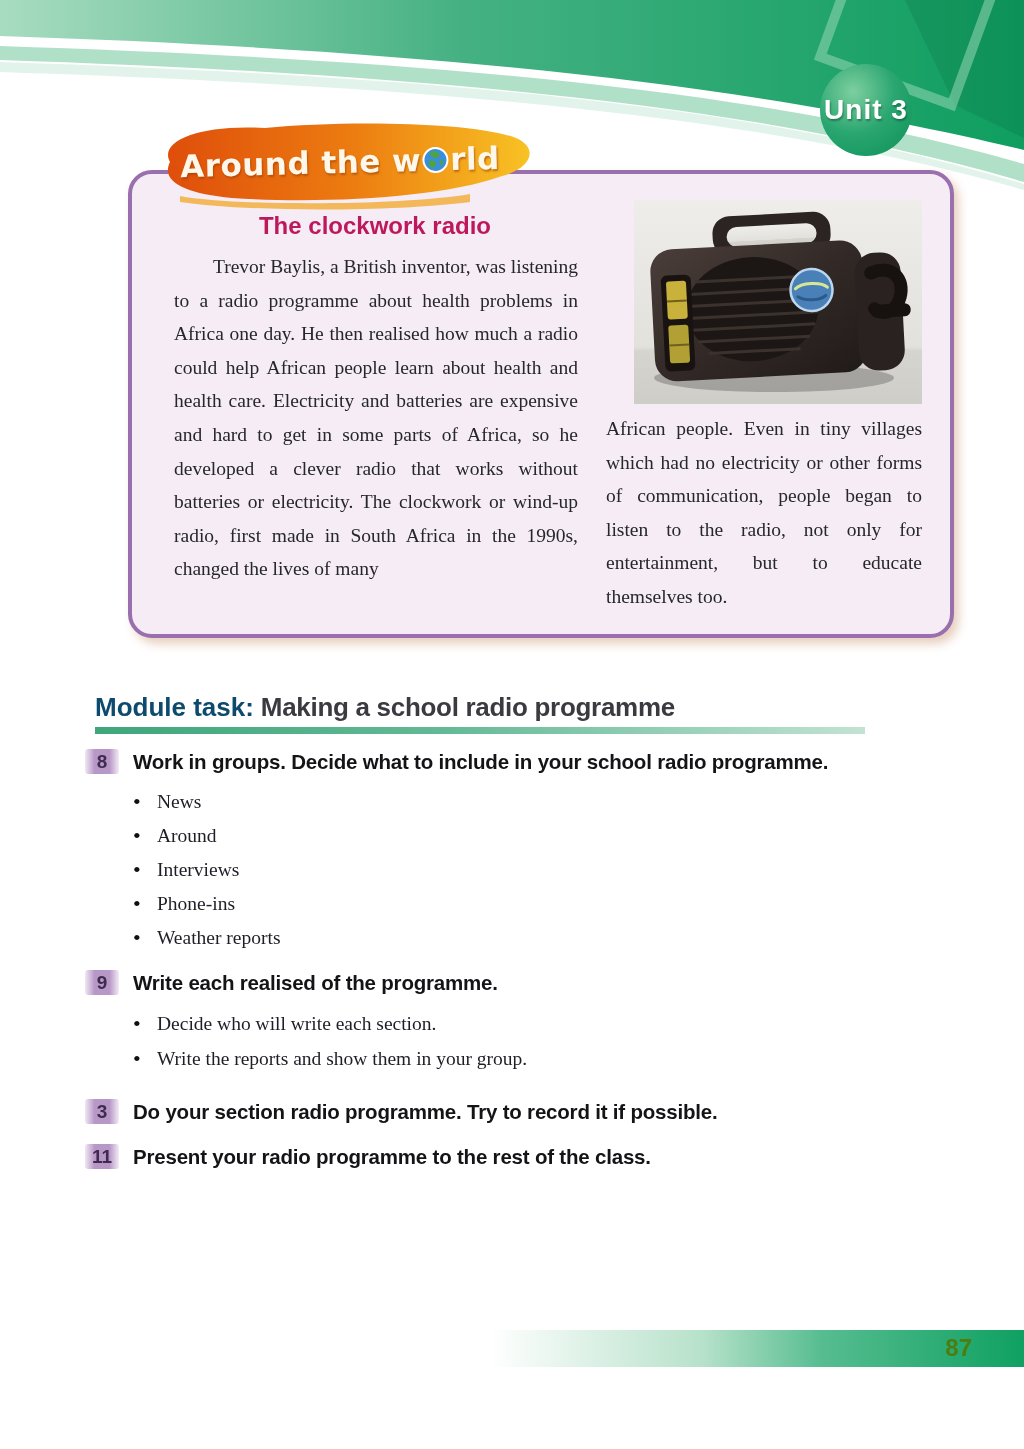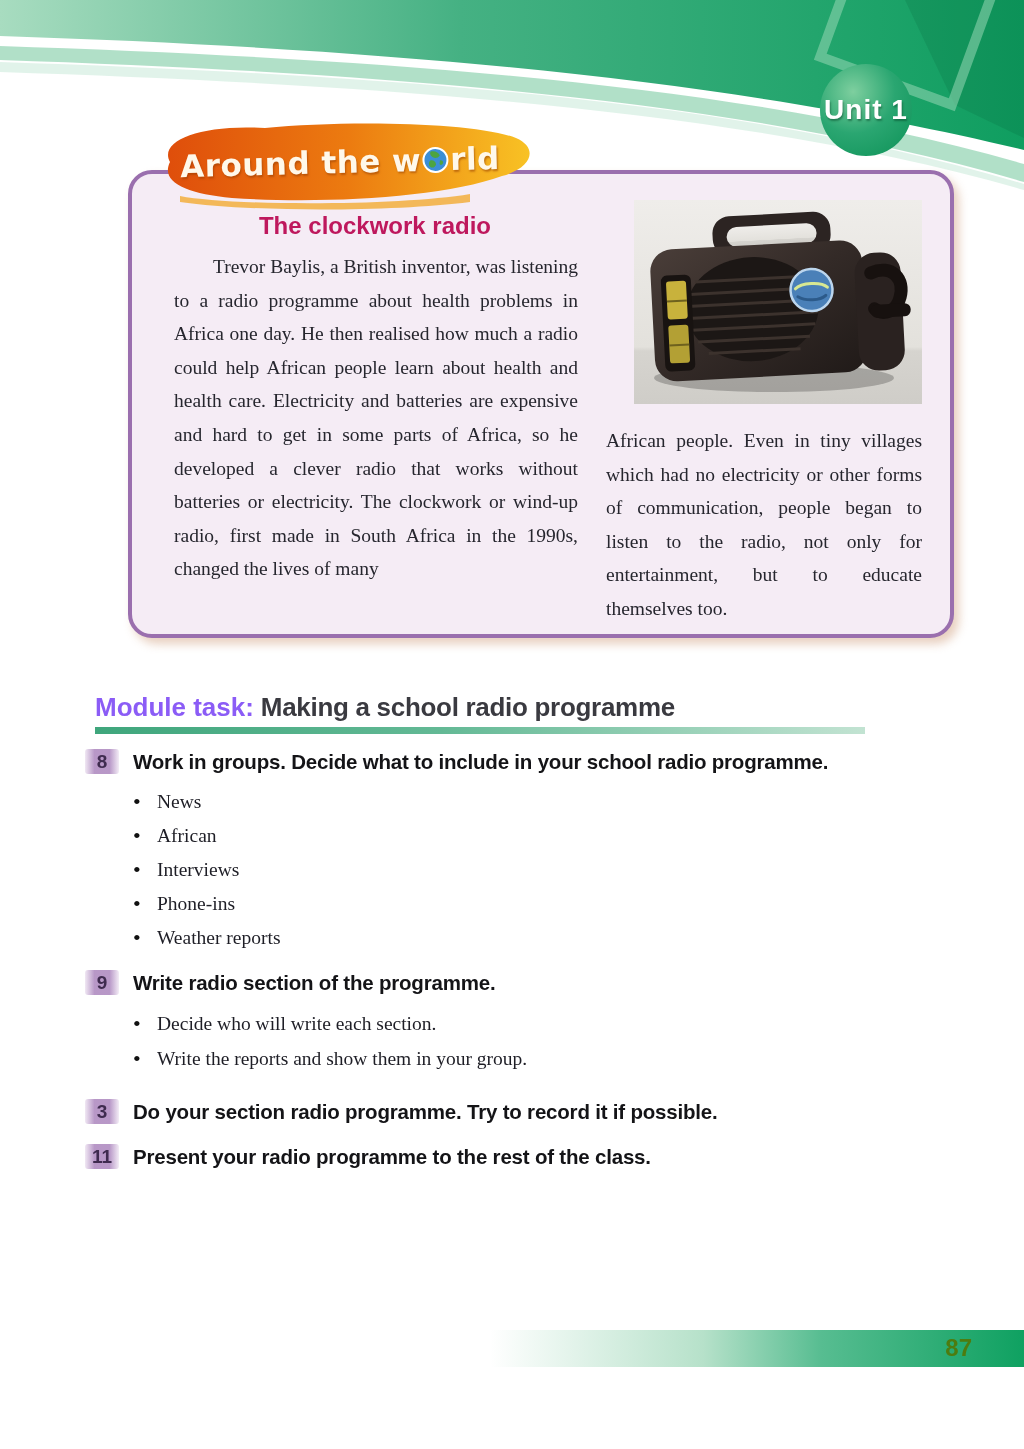--- a/index.html
+++ b/index.html
@@ -36,26 +36,26 @@
     color:#be185d;font-weight:bold;font-size:24px;
   }
   .col-left{
     position:absolute;left:42px;top:76px;width:404px;
     font-family:"Liberation Serif",serif;font-size:19.5px;line-height:33.6px;
     color:#26262e;text-align:justify;text-indent:2em;
   }
   .col-right{position:absolute;left:474px;top:26px;width:316px;}
   .radio-photo{display:block;margin-left:auto;}
   .col-right-text{
-    margin-top:20px;font-family:"Liberation Serif",serif;font-size:19.5px;
+    margin-top:8px;font-family:"Liberation Serif",serif;font-size:19.5px;
     line-height:33.6px;color:#26262e;text-align:justify;
   }
   
   .module-heading{position:absolute;left:95px;top:692px;width:870px;}
-  .module-heading .label{color:#8b5cf6;font-weight:bold;font-size:26px;}
+  .module-heading .label{color:#0c4a6e;font-weight:bold;font-size:26px;}
   .module-heading .subtitle{color:#3a3a40;font-weight:bold;font-size:26px;letter-spacing:-0.3px;}
   .module-rule{
     position:absolute;left:95px;top:727px;width:770px;height:7px;
     background:linear-gradient(90deg,#3fa67c 0%,#63b995 45%,#c2e3d2 100%);
   }
   
   .tasks{position:absolute;left:85px;top:748px;width:900px;}
   .task-row{display:flex;align-items:flex-start;margin-bottom:10px;}
   .task-num{
     flex:0 0 auto;min-width:34px;height:25px;margin-top:1px;border-radius:3px;
@@ -98,21 +98,21 @@
         <stop offset="1" stop-color="#0f9e60"></stop>
       </linearGradient>
     </defs>
     <path d="M0,0 H1024 V150 C800,96 500,52 0,36 Z" fill="url(#bandGrad)"></path>
     <polygon points="905,0 1024,0 1024,138 955,105" fill="rgba(0,80,45,0.14)"></polygon>
     <rect x="840" y="-55" width="140" height="140" transform="rotate(20 910 15)" fill="none" stroke="rgba(150,215,180,0.55)" stroke-width="10"></rect>
     <path d="M0,46 C420,60 760,88 1024,164 L1024,182 C760,104 420,74 0,60 Z" fill="#9ed8ba" opacity="0.8"></path>
     <path d="M0,62 C420,76 760,104 1024,184 L1024,190 C760,114 420,86 0,72 Z" fill="#c9e9d8" opacity="0.55"></path>
   </svg>
 
-  <div class="unit-badge">Unit 1</div>
+  <div class="unit-badge">Unit 3</div>
 
   <div class="banner">
     <svg width="400" height="95" viewBox="0 0 400 95">
       <defs>
         <linearGradient id="brushGrad" x1="0" y1="0" x2="1" y2="0">
           <stop offset="0" stop-color="#df4e0b"></stop>
           <stop offset="0.5" stop-color="#ec7b10"></stop>
           <stop offset="1" stop-color="#f8c224"></stop>
         </linearGradient>
       </defs>
@@ -203,29 +203,29 @@
   <div class="module-rule"></div>
 
   <div class="tasks">
 
     <div class="task-row">
       <span class="task-num">8</span>
       <span class="task-text">Work in groups. Decide what to include in your school radio programme.</span>
     </div>
     <ul class="bullets">
       <li>News</li>
-      <li>African</li>
+      <li>Around</li>
       <li>Interviews</li>
       <li>Phone-ins</li>
       <li>Weather reports</li>
     </ul>
 
     <div class="task-row">
       <span class="task-num">9</span>
-      <span class="task-text">Write radio section of the programme.</span>
+      <span class="task-text">Write each realised of the programme.</span>
     </div>
     <ul class="bullets tight">
       <li>Decide who will write each section.</li>
       <li>Write the reports and show them in your group.</li>
     </ul>
 
     <div class="gap-sm"></div>
     <div class="task-row">
       <span class="task-num">3</span>
       <span class="task-text">Do your section radio programme. Try to record it if possible.</span>

